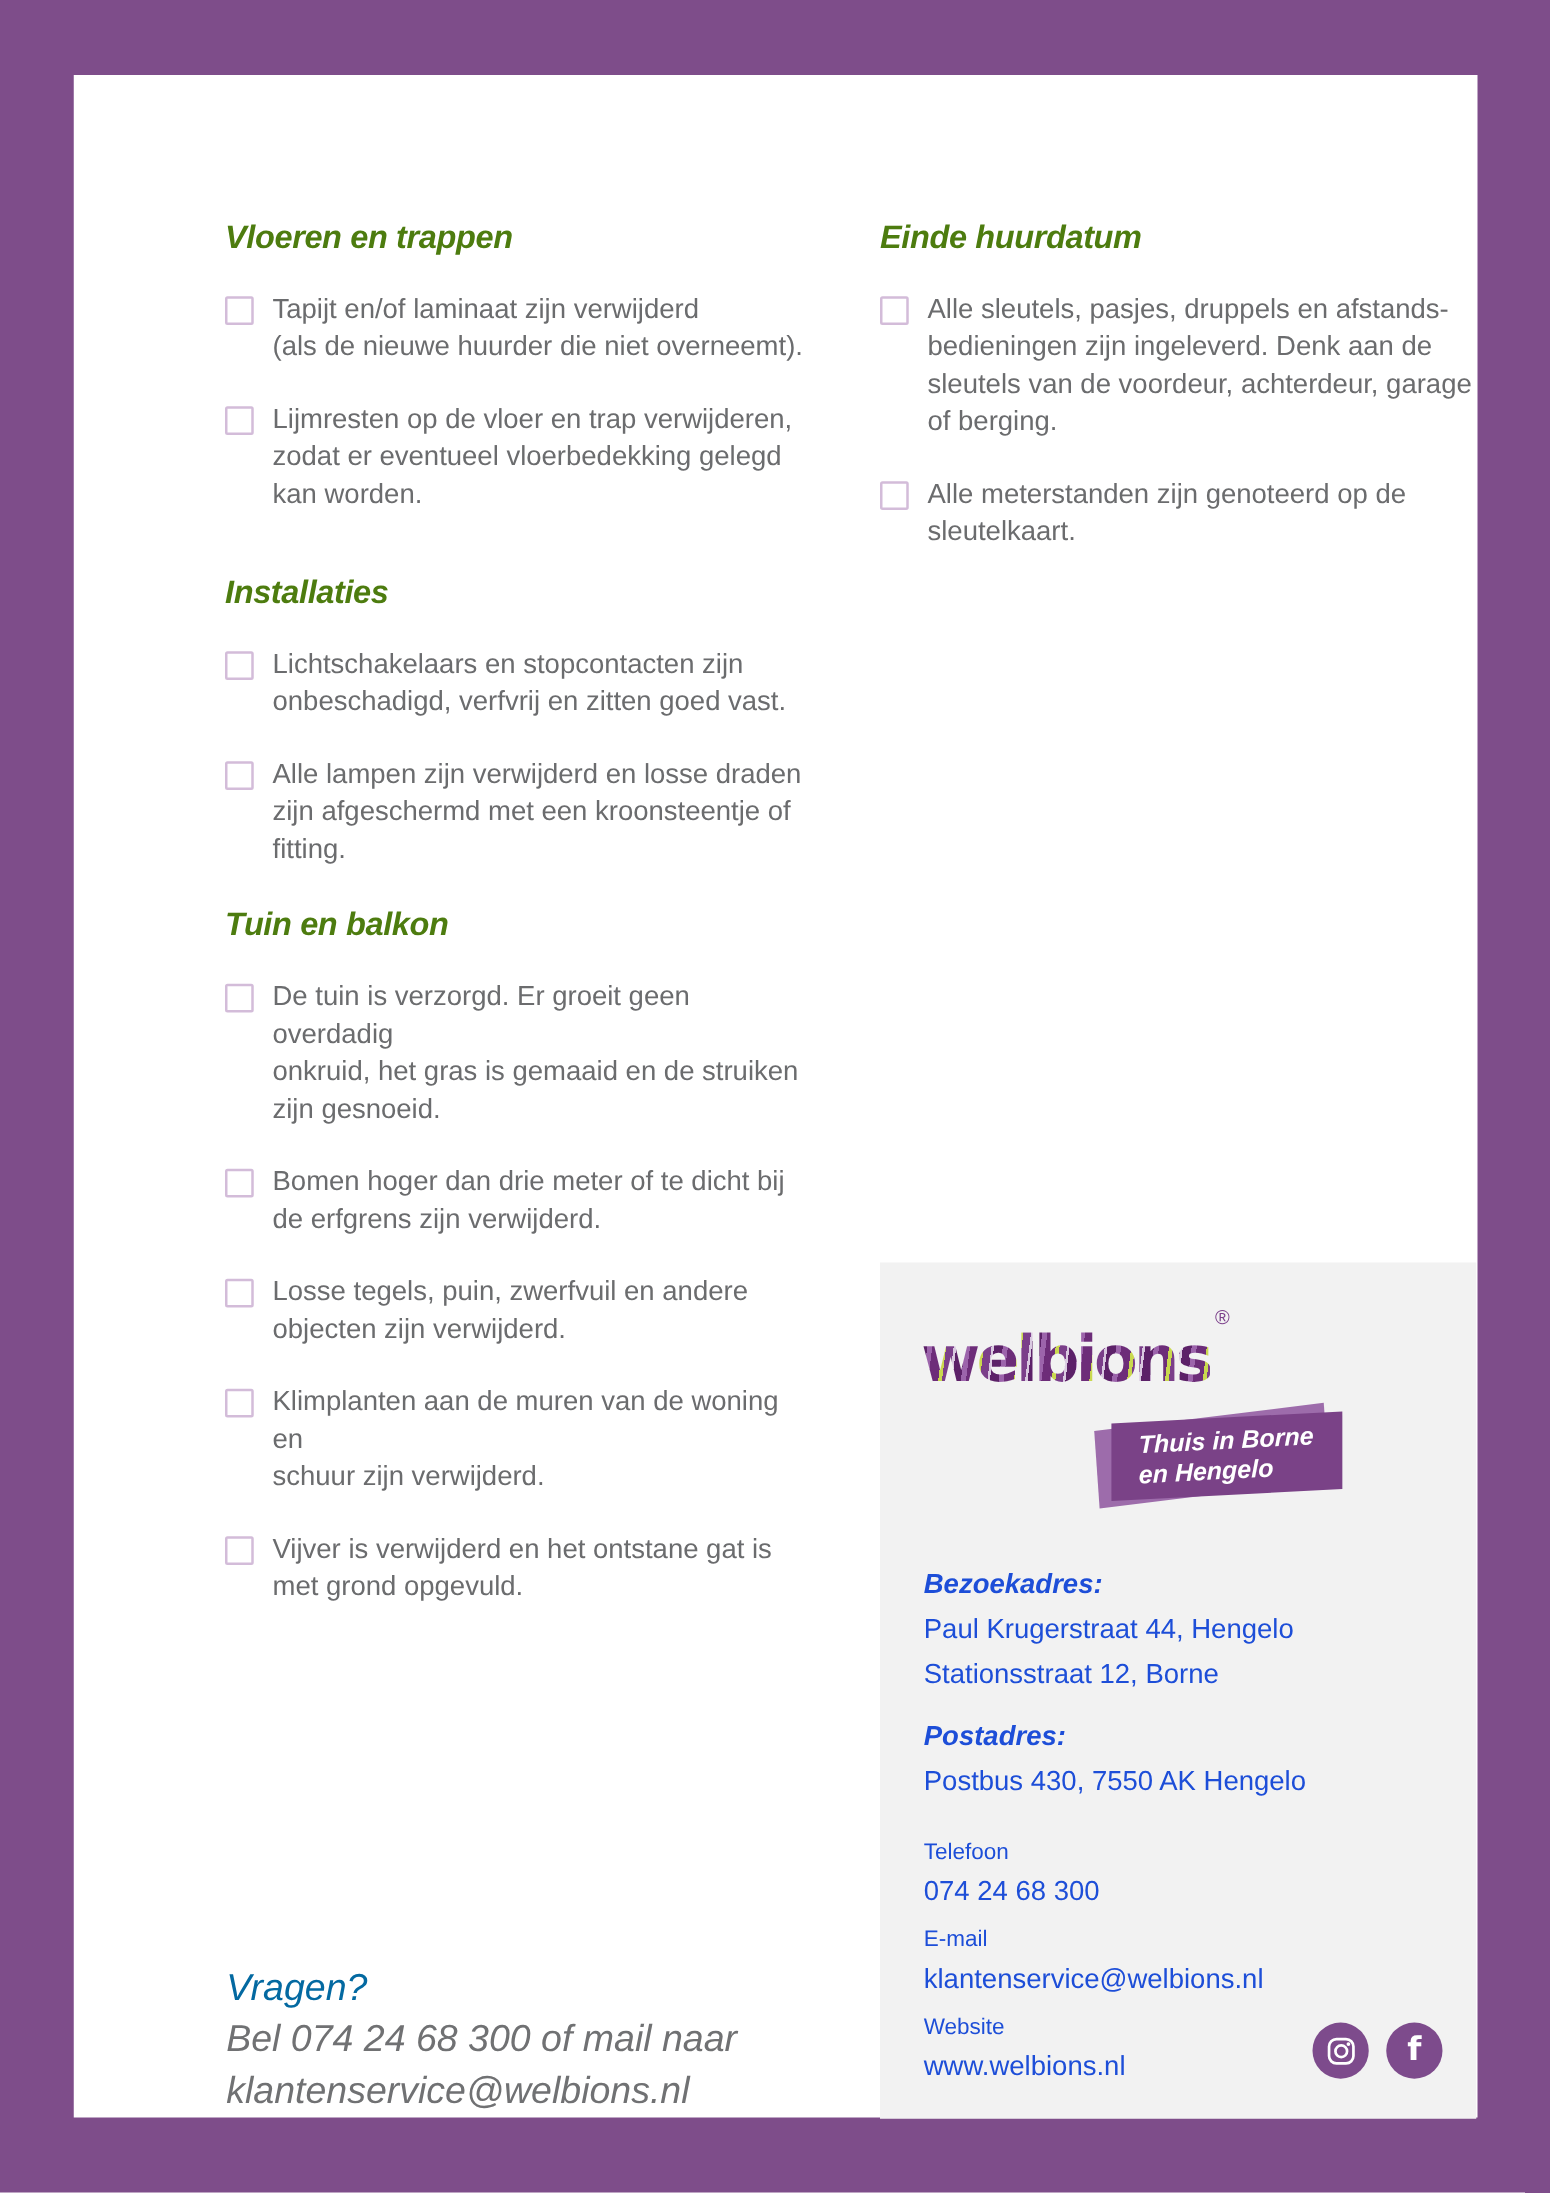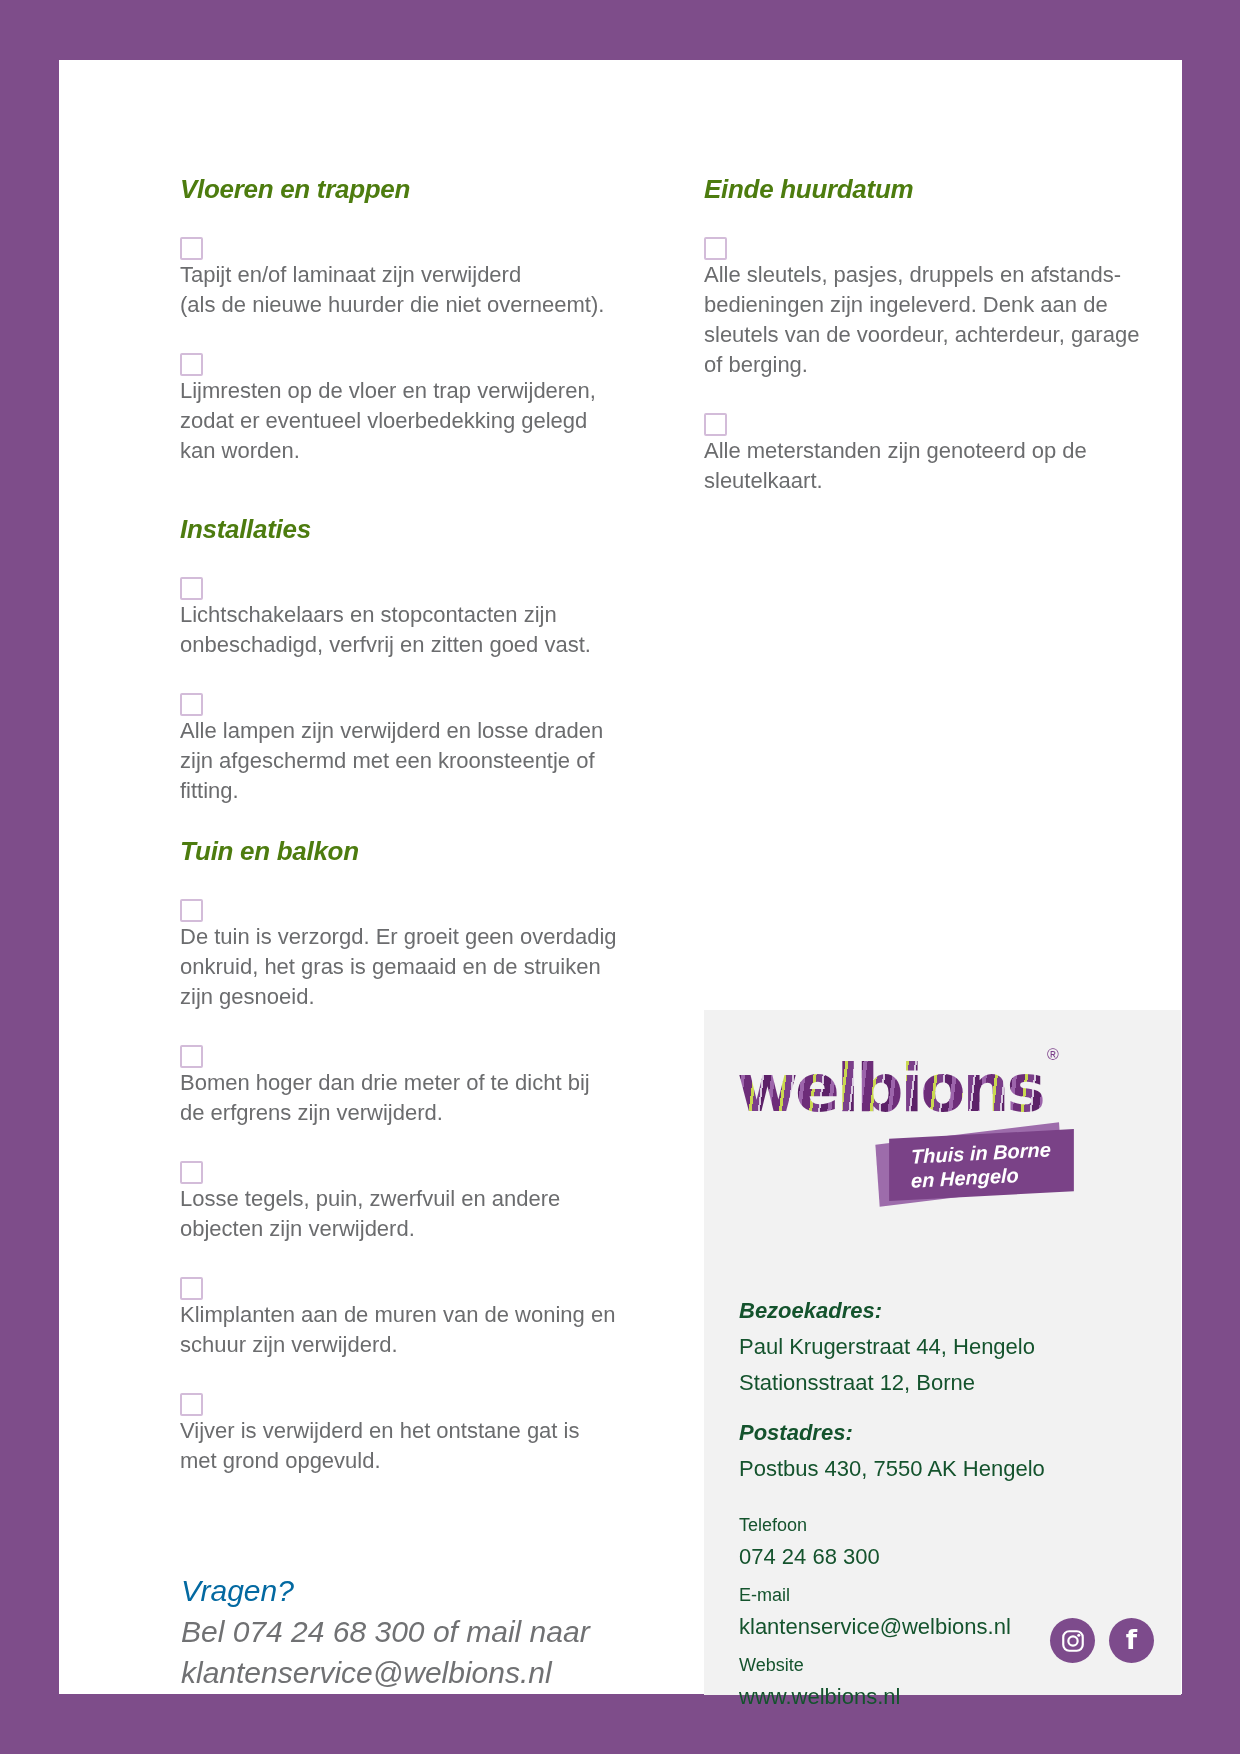--- a/index.html
+++ b/index.html
@@ -8,47 +8,47 @@
 
   
   .col{position:absolute;}
   .col-left{left:121px;top:112px;width:470px;}
   .col-right{left:645px;top:112px;width:480px;}
 
   h2.section-title{margin:46px 0 26px 0;font-size:26px;line-height:34px;font-weight:700;font-style:italic;color:#4d7c0f;letter-spacing:-.3px;}
   h2.first{margin-top:0;}
   h2.mt-lg{margin-top:26px;}
 
-  .item{display:flex;align-items:flex-start;margin-bottom:28px;flex-direction:column;}
+  .item{display:flex;align-items:flex-start;margin-bottom:28px;}
   .cb{flex:0 0 auto;width:19px;height:19px;border:2px solid #d3bcd9;border-radius:2px;margin:5px 15px 0 0;background:#fff;}
   .itxt{font-size:22px;line-height:30px;color:#6b6c6e;}
   .pre{white-space:pre-line;}
 
   
   .quote{position:absolute;left:740px;top:430px;width:340px;font-style:italic;font-size:30px;line-height:40px;color:#8d529c;}
 
   
   .questions{position:absolute;left:122px;top:1510px;width:470px;font-style:italic;font-size:30px;line-height:41px;}
   .questions .q-title{color:#0369a1;}
   .questions .q-text{color:#707173;}
 
   
   .panel{position:absolute;left:645px;top:950px;width:477px;height:685px;background:#f2f2f2;}
   .logo-row{position:absolute;left:33px;top:40px;}
-  .logo-text{font-family:"DejaVu Sans",sans-serif;font-weight:700;font-size:66px;line-height:78px;letter-spacing:-3px;color:#6d2d79;
+  .logo-text{font-family:"DejaVu Sans",sans-serif;font-weight:700;font-size:51px;line-height:78px;letter-spacing:-3px;color:#6d2d79;
     background-image:repeating-linear-gradient(97deg,#5c2168 0px,#5c2168 7px,#9c64ab 7px,#9c64ab 11px,#6d2d79 11px,#6d2d79 19px,#c9d84f 19px,#c9d84f 22px,#7b3f8a 22px,#7b3f8a 28px,#d9c9e0 28px,#d9c9e0 30px);
     -webkit-background-clip:text;background-clip:text;-webkit-text-fill-color:transparent;}
   .reg{position:absolute;right:-16px;top:-4px;font-size:16px;color:#7b3f8a;-webkit-text-fill-color:#7b3f8a;font-weight:400;}
 
   .banner{position:absolute;left:185px;top:124px;width:185px;height:62px;}
   .banner-back{position:absolute;left:0;top:0;width:100%;height:100%;background:#9d6cab;transform:rotate(-7deg) translate(-12px,-2px) skewX(-3deg);}
   .banner-front{position:absolute;left:0;top:0;width:100%;height:100%;background:#7a4287;transform:rotate(-3deg) skewX(-3deg);display:flex;align-items:center;}
   .banner-front .tagline{padding-left:22px;color:#ffffff;font-weight:700;font-style:italic;font-size:20px;line-height:24px;}
 
-  .contact{position:absolute;left:35px;top:240px;width:420px;color:#14532d;margin-top:44px;}
+  .contact{position:absolute;left:35px;top:240px;width:420px;color:#1d4ed8;}
   .addr-label{font-size:22px;line-height:34px;font-weight:700;font-style:italic;}
   .addr-line{font-size:22px;line-height:34px;margin-top:2px;}
   .small-label{font-size:18px;line-height:26px;}
   .val{font-size:22px;line-height:34px;margin-top:2px;}
   .mt16{margin-top:16px;} .mt26{margin-top:26px;} .mt8{margin-top:8px;}
 
   .social{position:absolute;left:346px;top:608px;display:flex;gap:14px;}
   .sicon{width:45px;height:45px;border-radius:50%;background:#7d4b8c;display:flex;align-items:center;justify-content:center;}
   .sicon .fglyph{font-family:"DejaVu Sans",sans-serif;color:#ffffff;font-weight:700;font-size:26px;line-height:26px;transform:translateY(-1px);}
 </style>

